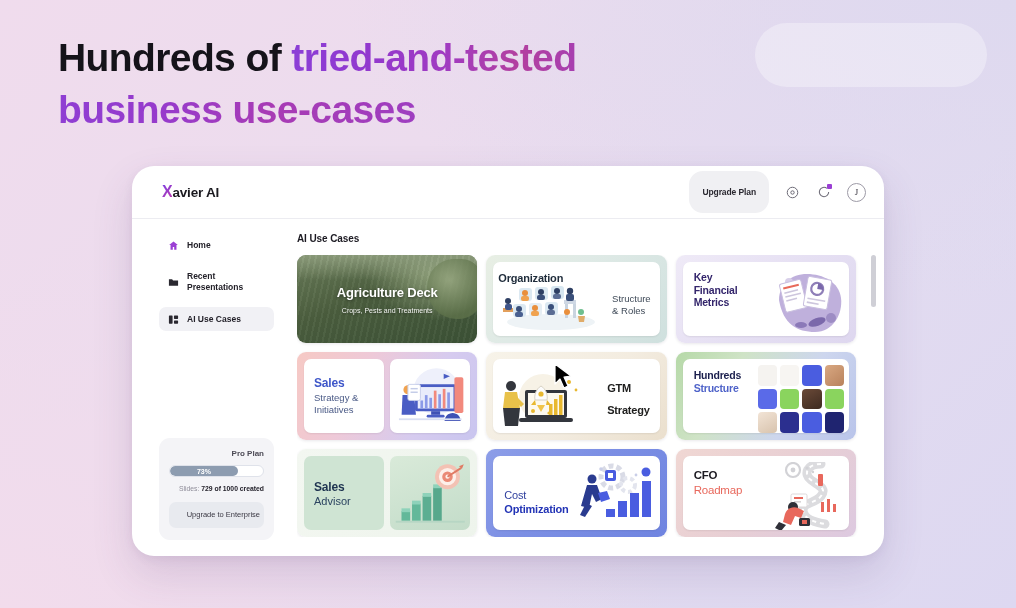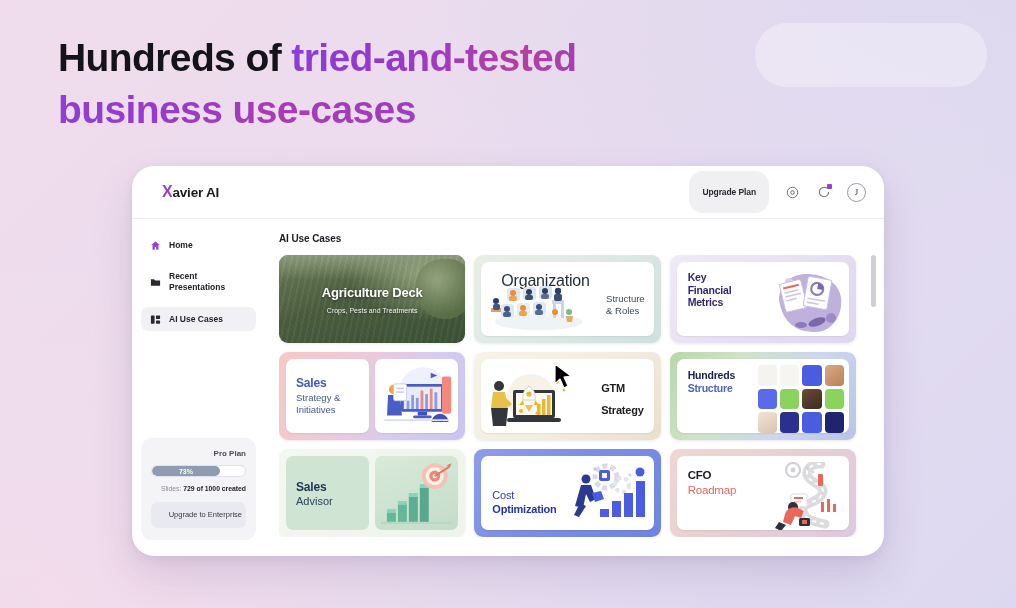--- a/index.html
+++ b/index.html
@@ -92,21 +92,21 @@
     border: 1px solid #9d9aa6;
     display: flex; align-items: center; justify-content: center;
     font-size: 9px; color: #3a3742; font-family: "Liberation Serif", serif;
   }
   .badge-dot {
     position: absolute; right: 1px; top: 1px;
     width: 5px; height: 5px; border-radius: 1px;
     background: #9b3fd4;
   }
 
-  .body-area { flex: 1; display: flex; min-height: 0; }
+  .body-area { flex: 1; display: flex; min-height: 0; padding-left: 18px; }
 
   
   .sidebar {
     width: 133px;
     flex: 0 0 133px;
     padding: 14px 9px 0 9px;
     display: flex;
     flex-direction: column;
   }
   .nav-item {
@@ -229,21 +229,21 @@
     position: absolute; inset: 0;
     display: flex; flex-direction: column; align-items: center; justify-content: center;
     text-align: center; color: #ffffff;
     text-shadow: 0 1px 3px rgba(0,0,0,0.5);
   }
   .c-agri .t1 { font-size: 13px; font-weight: 700; letter-spacing: -0.2px; }
   .c-agri .t2 { font-size: 7px; margin-top: 7px; opacity: 0.93; }
 
   
   .c-org { background: linear-gradient(135deg, #e8efe4 0%, #dfeae6 40%, #cfe0de 100%); }
-  .c-org .lbl { position: absolute; left: 20px; top: 10px; font-size: 16px; font-weight: 400; color: #1e2b3a; letter-spacing: -0.2px; }
+  .c-org .lbl { position: absolute; left: 5px; top: 10px; font-size: 11px; font-weight: 700; color: #1e2b3a; letter-spacing: -0.2px; }
   .c-org .lbl2 { position: absolute; right: 9px; top: 31px; font-size: 9.5px; color: #3f4a58; line-height: 12px; text-align: left; }
   .c-org .people { position: absolute; left: 8px; bottom: 6px; width: 100px; height: 48px; }
 
   
   .c-kfm { background: linear-gradient(135deg, #efeaf7 0%, #e6e0f3 50%, #ded7ef 100%); }
   .c-kfm .lbl { position: absolute; left: 11px; top: 9px; font-size: 10.5px; font-weight: 700; color: #33256b; line-height: 12.5px; letter-spacing: -0.2px; }
   .c-kfm .blob { position: absolute; right: 6px; top: 8px; width: 72px; height: 62px; }
 
   
   .c-sales {

